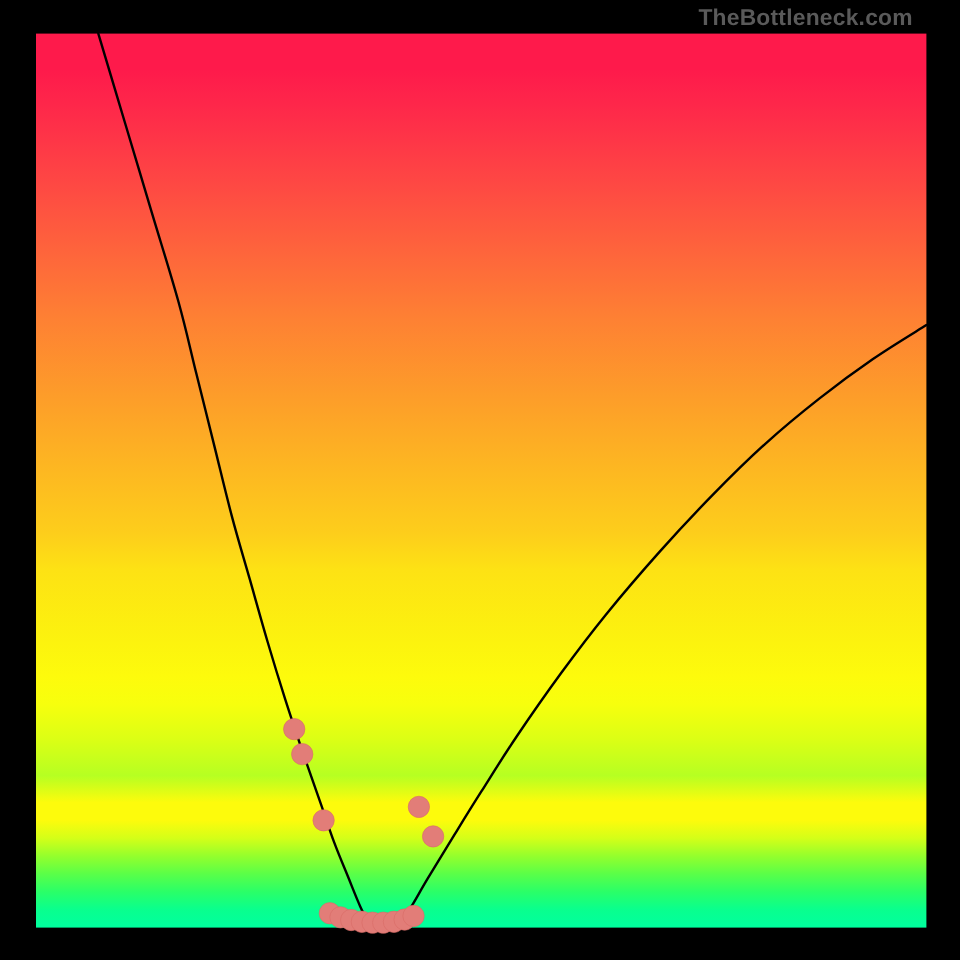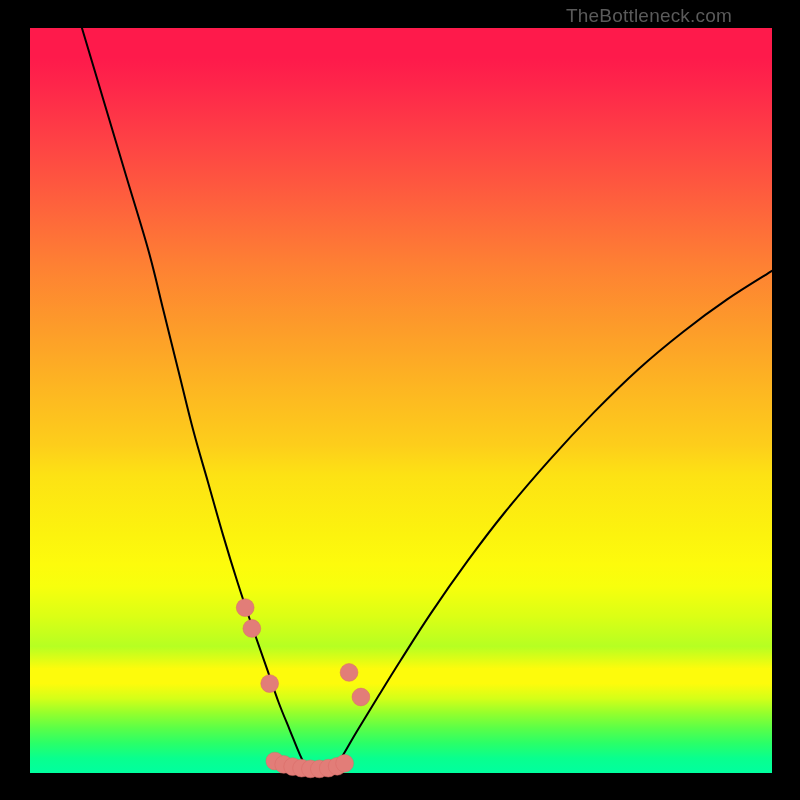--- a/index.html
+++ b/index.html
@@ -44,22 +44,23 @@
       #5aff48 94%,
       #2aff68 96%,
       #09ff8e 98%,
       #00ff9f 100%
     );
   }
   .watermark {
     position: absolute;
     color: #5a5a5a;
     font-size: 19px;
-    font-weight: 400;
+    font-weight: 700;
     letter-spacing: 0.2px;
+    margin-left: 16px;
   }
   svg.curves {
     position: absolute;
     top: 0;
     left: 0;
   }
 </style>
 </head>
 <body>
 

